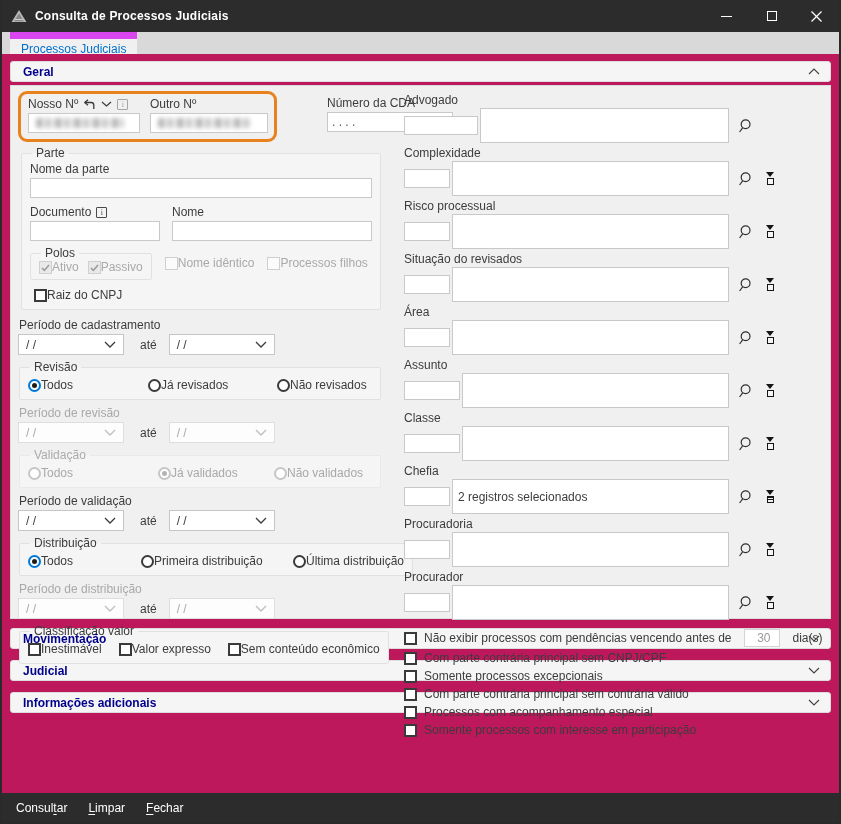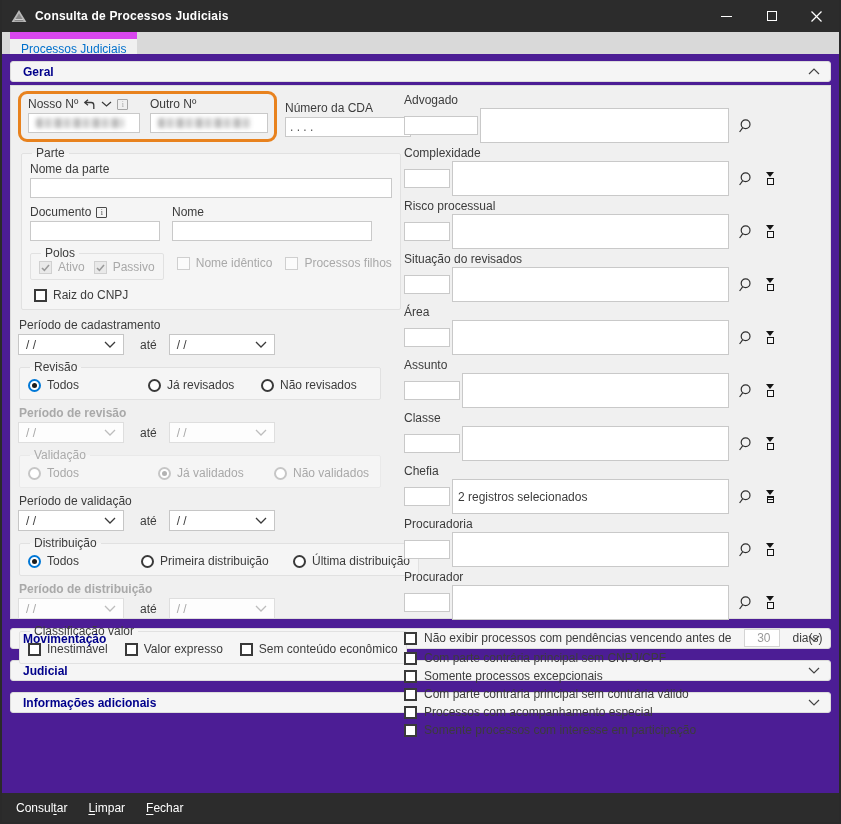--- a/index.html
+++ b/index.html
@@ -1,19 +1,19 @@
 <!DOCTYPE html>
 <html><head>
 <meta charset="utf-8">
 <style>
   * { box-sizing: border-box; margin: 0; padding: 0; }
   html,body { background:#ffffff; }
   .window {
     width: 841px; height: 824px; position: relative; overflow: hidden;
-    background: #4c1d95; color: #3c3c3c;
+    background: #be185d; color: #3c3c3c;
     font-family: "Liberation Sans", sans-serif; font-size: 12px;
     border: 2px solid #2a2a2a; border-top: none;
   }
   
   .titlebar { height: 32px; background: #2c2c2c; display: flex; align-items: center; color: #fff; }
   .app-icon { margin: 0 8px 0 9px; display: flex; }
   .t-title { font-weight: bold; font-size: 12px; flex: 1; letter-spacing: .2px; }
   .win-btn { width: 45px; height: 32px; display: flex; align-items: center; justify-content: center; cursor: default; }
   .glyph-min { width: 11px; height: 1px; background: #fff; }
   .glyph-max { width: 10px; height: 10px; border: 1px solid #fff; }
@@ -24,38 +24,38 @@
   .content { padding: 7px 8px 0; }
   .sec-header { height: 21px; background: #f5f5f5; border: 1px solid #dcdcdc; border-radius: 3px;
     display: flex; align-items: center; justify-content: space-between; padding: 0 10px 0 12px; }
   .sec-title { color: #00008b; font-weight: bold; }
   .sec-gap { margin-top: 11px; }
   .geral-body { border: 1px solid #dcdcdc; background: #f0f0f0; height: 534px; display: flex;
     padding: 4px 4px 4px 6px; margin-top: 3px; margin-bottom: 9px; }
   .col-left { width: 374px; flex: none; }
   .col-right { flex: 1; padding-left: 13px; }
   .flabel { margin-bottom: 2px; white-space: nowrap; }
-  .flabel.dis { color: #a9a9a9; font-weight: bold; }
+  .flabel.dis { color: #a9a9a9; }
   .flabel-row { display: flex; align-items: center; gap: 5px; margin-bottom: 2px; }
   .tin { height: 20px; border: 1px solid #c9c9c9; background: #fff; font: inherit; color: #3c3c3c; padding: 0 4px; }
   
   .redact { display: flex; align-items: center; }
   .blurbar { height: 10px; width: 86%; margin-left: 3px; border-radius: 2px;
     background: repeating-linear-gradient(90deg,#b9b9b9 0 6px,#e3e3e3 6px 10px,#cccccc 10px 15px,#eeeeee 15px 19px);
     filter: blur(2px); }
   
   .hl { border: 3px solid #e8821e; border-radius: 9px; padding: 3px 6px 6px 7px; display: flex; gap: 10px; background: transparent; }
-  .toprow { display: flex; align-items: center; margin: 1px 0 4px 1px; }
+  .toprow { display: flex; align-items: flex-start; margin: 1px 0 4px 1px; gap: 42px; }
   
   fieldset { border: 1px solid #e1e1e1; background: #f5f5f5; border-radius: 2px; padding: 1px 8px 7px; }
   legend { padding: 0 4px; margin-left: 2px; color: #3c3c3c; }
   fieldset.dis legend { color: #ababab; }
   fieldset.dis { border-color: #e9e9e9; }
   
-  .cb, .rb { display: flex; align-items: flex-end; gap: 6px; white-space: nowrap; }
+  .cb, .rb { display: flex; align-items: flex-end; white-space: nowrap; }
   .box { width: 13px; height: 13px; border: 2px solid #3a3a3a; background: #fff; flex: none; display:flex; align-items:center; justify-content:center; }
   .cb.dis .box { border: 1px solid #cfcfcf; background: #fbfbfb; }
   .cb.dis .cblbl { color: #a9a9a9; }
   .cb.chk-dis .box { border: 1px solid #d0d0d0; background: #e9e9e9; }
   .rcirc { width: 13px; height: 13px; border-radius: 50%; border: 2px solid #3a3a3a; background: #fff; position: relative; flex: none; }
   .rb.sel .rcirc { border-color: #0078d7; }
   .rcirc .dot { position: absolute; inset: 2px; border-radius: 50%; background: #1c1c1c; }
   .rb.dis .rcirc { border-color: #c6c6c6; }
   .rb.dis .rlbl { color: #a9a9a9; }
   .rb.dis .dot { background: #b3b3b3; }
@@ -244,21 +244,21 @@
 
         <fieldset style="width:362px; margin-left:2px">
           <legend><span>Revisão</span></legend>
           <div class="optrow">
             <div class="rb sel" style="width:120px">
               <span class="rcirc">
                   <span class="dot"></span>
                 </span>
               <span class="rlbl">Todos</span>
             </div>
-            <div class="rb" style="width:113px">
+            <div class="rb" style="width:129px">
               <span class="rcirc"></span>
               <span class="rlbl">Já revisados</span>
             </div>
             <div class="rb">
               <span class="rcirc"></span>
               <span class="rlbl">Não revisados</span>
             </div>
           </div>
         </fieldset>
 

